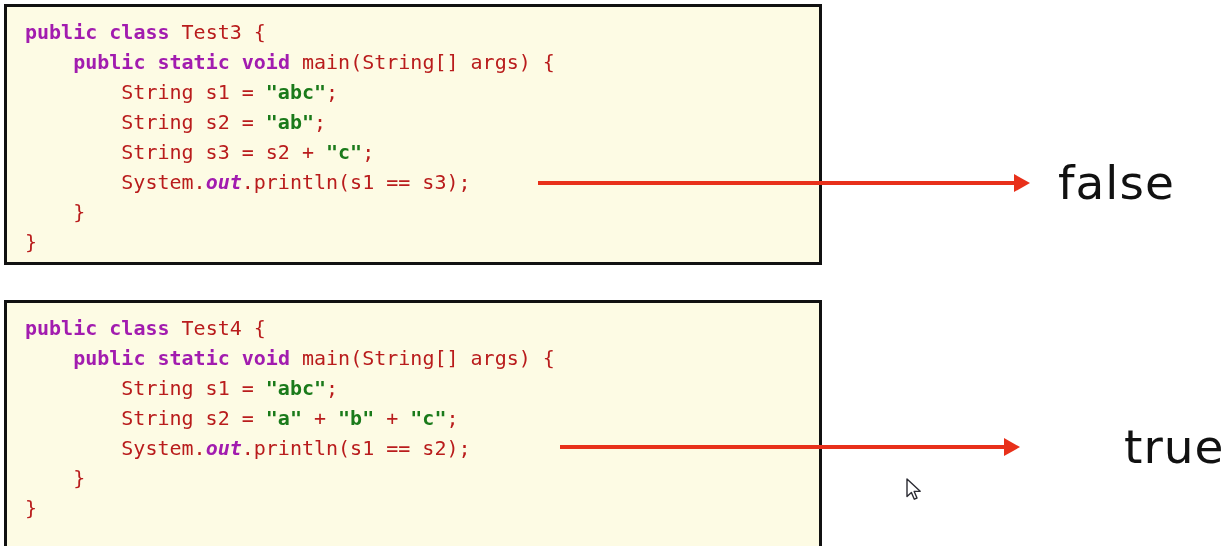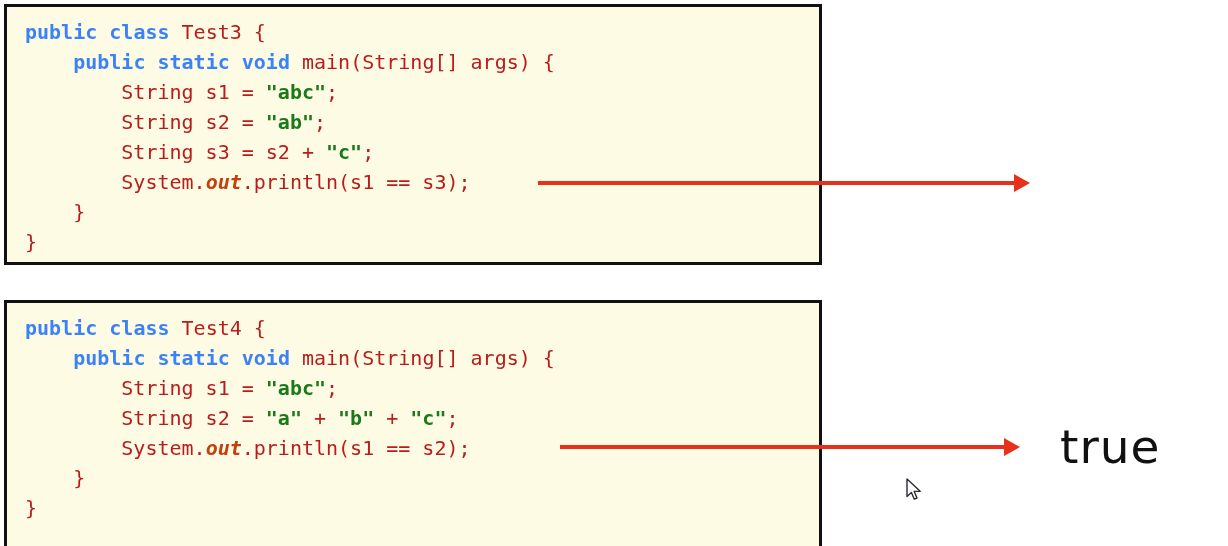--- a/index.html
+++ b/index.html
@@ -37,23 +37,23 @@
     font-family: "DejaVu Sans Mono", monospace;
     font-size: 20px;
     line-height: 30px;
     white-space: pre;
     color: #2b2b2b;
     letter-spacing: 0px;
   }
   .code-line { display: block; height: 30px; }
 
   
-  .kw   { color: #3b82f6; font-weight: bold; }
+  .kw   { color: #a21caf; font-weight: bold; }
   .str  { color: #1a7a1a; font-weight: bold; }
-  .fld  { color: #c2410c; font-weight: bold; font-style: italic; }
+  .fld  { color: #a21caf; font-weight: bold; font-style: italic; }
   .pln  { color: #b91c1c; }
 
   
   .arrow-line {
     position: absolute;
     background: #e8301a;
     height: 4px;
   }
   .arrow-head {
     position: absolute;
@@ -72,21 +72,21 @@
   .output-label {
     position: absolute;
     font-family: "DejaVu Sans", sans-serif;
     font-size: 47px;
     font-weight: 400;
     color: #111111;
     letter-spacing: 1px;
     white-space: nowrap;
   }
   #label-false { left: 1058px; top: 155px; }
-  #label-true  { left: 1060px; top: 419px; }
+  #label-true  { left: 1124px; top: 419px; }
 
   
   #mouse-cursor {
     position: absolute;
     left: 906px;
     top: 478px;
     width: 18px;
     height: 24px;
   }
 </style>
@@ -95,20 +95,21 @@
 
 <div class="canvas">
 
   <div class="code-box" id="code-box-1">
     <pre class="code-listing"><span class="code-line"><span class="kw">public</span><span class="pln"> </span><span class="kw">class</span><span class="pln"> Test3 {</span></span><span class="code-line"><span class="pln">    </span><span class="kw">public</span><span class="pln"> </span><span class="kw">static</span><span class="pln"> </span><span class="kw">void</span><span class="pln"> main(String[] args) {</span></span><span class="code-line"><span class="pln">        String s1 = </span><span class="str">"abc"</span><span class="pln">;</span></span><span class="code-line"><span class="pln">        String s2 = </span><span class="str">"ab"</span><span class="pln">;</span></span><span class="code-line"><span class="pln">        String s3 = s2 + </span><span class="str">"c"</span><span class="pln">;</span></span><span class="code-line"><span class="pln">        System.</span><span class="fld">out</span><span class="pln">.println(s1 == s3);</span></span><span class="code-line"><span class="pln">    }</span></span><span class="code-line"><span class="pln">}</span></span></pre>
   </div>
 
   <div class="arrow-line" id="arrow-1-line"></div>
   <div class="arrow-head" id="arrow-1-head"></div>
 
+  <div class="output-label" id="label-false">false</div>
 
   <div class="code-box" id="code-box-2">
     <pre class="code-listing"><span class="code-line"><span class="kw">public</span><span class="pln"> </span><span class="kw">class</span><span class="pln"> Test4 {</span></span><span class="code-line"><span class="pln">    </span><span class="kw">public</span><span class="pln"> </span><span class="kw">static</span><span class="pln"> </span><span class="kw">void</span><span class="pln"> main(String[] args) {</span></span><span class="code-line"><span class="pln">        String s1 = </span><span class="str">"abc"</span><span class="pln">;</span></span><span class="code-line"><span class="pln">        String s2 = </span><span class="str">"a"</span><span class="pln"> + </span><span class="str">"b"</span><span class="pln"> + </span><span class="str">"c"</span><span class="pln">;</span></span><span class="code-line"><span class="pln">        System.</span><span class="fld">out</span><span class="pln">.println(s1 == s2);</span></span><span class="code-line"><span class="pln">    }</span></span><span class="code-line"><span class="pln">}</span></span></pre>
   </div>
 
   <div class="arrow-line" id="arrow-2-line"></div>
   <div class="arrow-head" id="arrow-2-head"></div>
 
   <div class="output-label" id="label-true">true</div>
 

